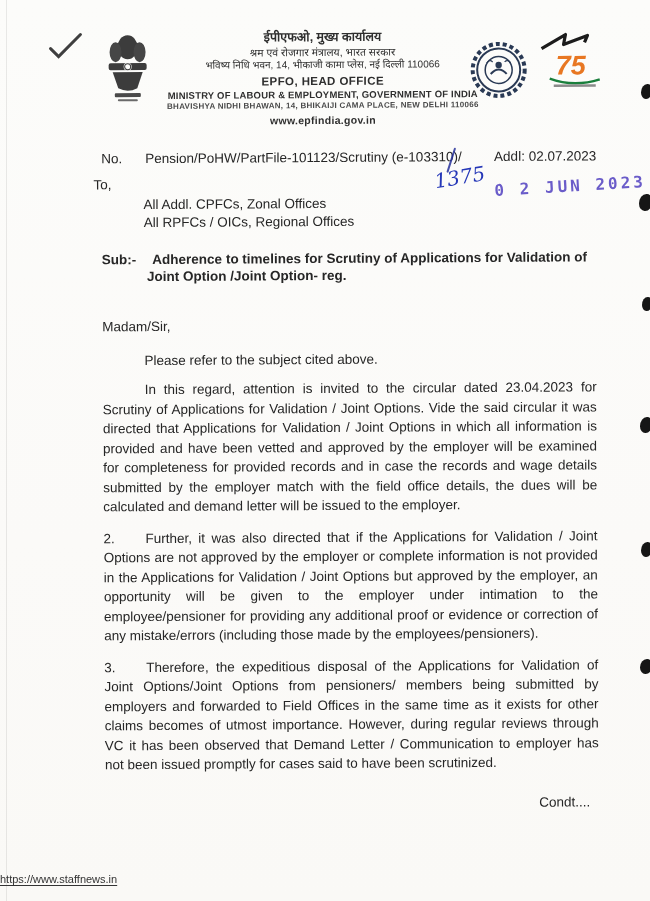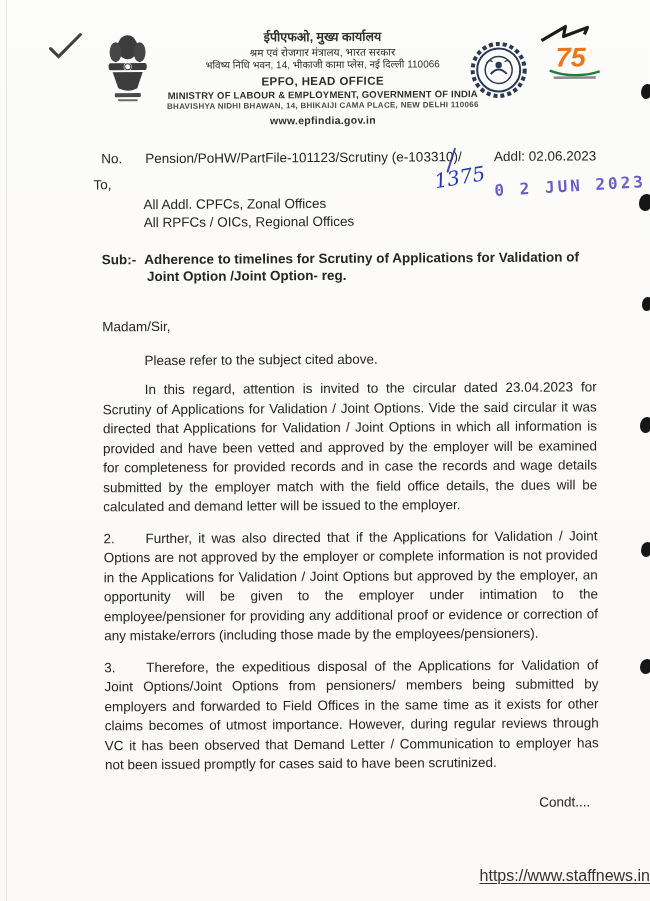--- a/index.html
+++ b/index.html
@@ -27,21 +27,21 @@
   .hindi1 { font-size:12.5px; font-weight:bold; }
   .hindi2 { font-size:10.5px; }
   .hindi3 { font-size:10px; }
   .org    { font-size:11.5px; font-weight:bold; letter-spacing:.4px; margin-top:3px; }
   .ministry { font-size:9.5px; font-weight:bold; letter-spacing:.2px; }
   .addr   { font-size:8px; font-weight:bold; letter-spacing:.3px; color:#4a4a4a; }
   .site   { font-size:10.5px; font-weight:bold; margin-top:3px; letter-spacing:.3px; }
 
   .emblem { position:absolute; left:106px; top:32px; width:48px; height:76px; }
   .epfo-logo { position:absolute; left:472px; top:42px; width:58px; height:58px; }
-  .azadi-logo { position:absolute; left:538px; top:24px; width:78px; height:62px; }
+  .azadi-logo { position:absolute; left:538px; top:32px; width:78px; height:62px; }
 
   
   .checkmark-ink { position:absolute; left:50px; top:30px; width:36px; height:30px; }
   .handwritten-number {
     position:absolute; left:436px; top:166px;
     font-family:"DejaVu Serif", serif; font-style:italic;
     font-size:20px; color:#2638b8; transform:rotate(-9deg);
   }
   .ink-stroke {
     position:absolute; left:452px; top:148px; width:2px; height:26px;
@@ -59,32 +59,32 @@
   .ref-line { display:flex; margin:0 52px 0 103px; }
   .ref-left { flex:1; }
   .ref-label { margin-right:23px; }
   .ref-date { white-space:nowrap; }
   .to-line { margin:6px 52px 0 95px; }
   .recipients { margin:2px 52px 0 145px; line-height:17.5px; }
   .subject {
     margin:20px 60px 0 103px; font-weight:bold;
     padding-left:45px; text-indent:-45px; line-height:17px; font-size:13.5px;
   }
-  .sub-label { margin-right:8px; }
+  .sub-label { margin-right:16px; }
   .greeting { margin:32px 52px 0 103px; }
   .intro { margin:14px 52px 0 145px; }
   .para { margin:12px 53px 0 103px; text-align:justify; }
   .para.first { text-indent:42px; margin-top:10px; }
   .pnum { display:inline-block; width:42px; text-indent:0; }
   .condt { margin:20px 62px 0 0; text-align:right; }
 
   
   .footer-url {
     position:absolute; left:0; right:0; bottom:16px;
-    text-align:right; font-size:16px; color:#333;
+    text-align:left; font-size:11px; color:#333;
     text-decoration:underline; text-underline-offset:2px;
   }
 
   
   .scan-artifact { position:absolute; background:#161616; border-radius:60% 40% 55% 45%; }
   .sa1 { left:641px; top:84px;  width:11px; height:15px; }
   .sa2 { left:639px; top:194px; width:13px; height:17px; }
   .sa3 { left:642px; top:297px; width:10px; height:14px; }
   .sa4 { left:640px; top:417px; width:12px; height:16px; }
   .sa5 { left:641px; top:542px; width:11px; height:15px; }
@@ -149,21 +149,21 @@
     </span>
 
     <div class="letter-body">
 
       <div class="ref-line">
         <div class="ref-left">
           <span class="ref-label">No.</span><span>Pension/PoHW/PartFile-101123/Scrutiny (e-103310)/</span>
         </div>
         <div class="ref-date">
           <span>Addl:</span>
-          <span>02.06.2023</span>
+          <span>02.07.2023</span>
         </div>
       </div>
 
       <div class="to-line">To,</div>
       <div class="recipients">
         <div>All Addl. CPFCs, Zonal Offices</div>
         <div>All RPFCs / OICs, Regional Offices</div>
       </div>
 
       <div class="subject">

